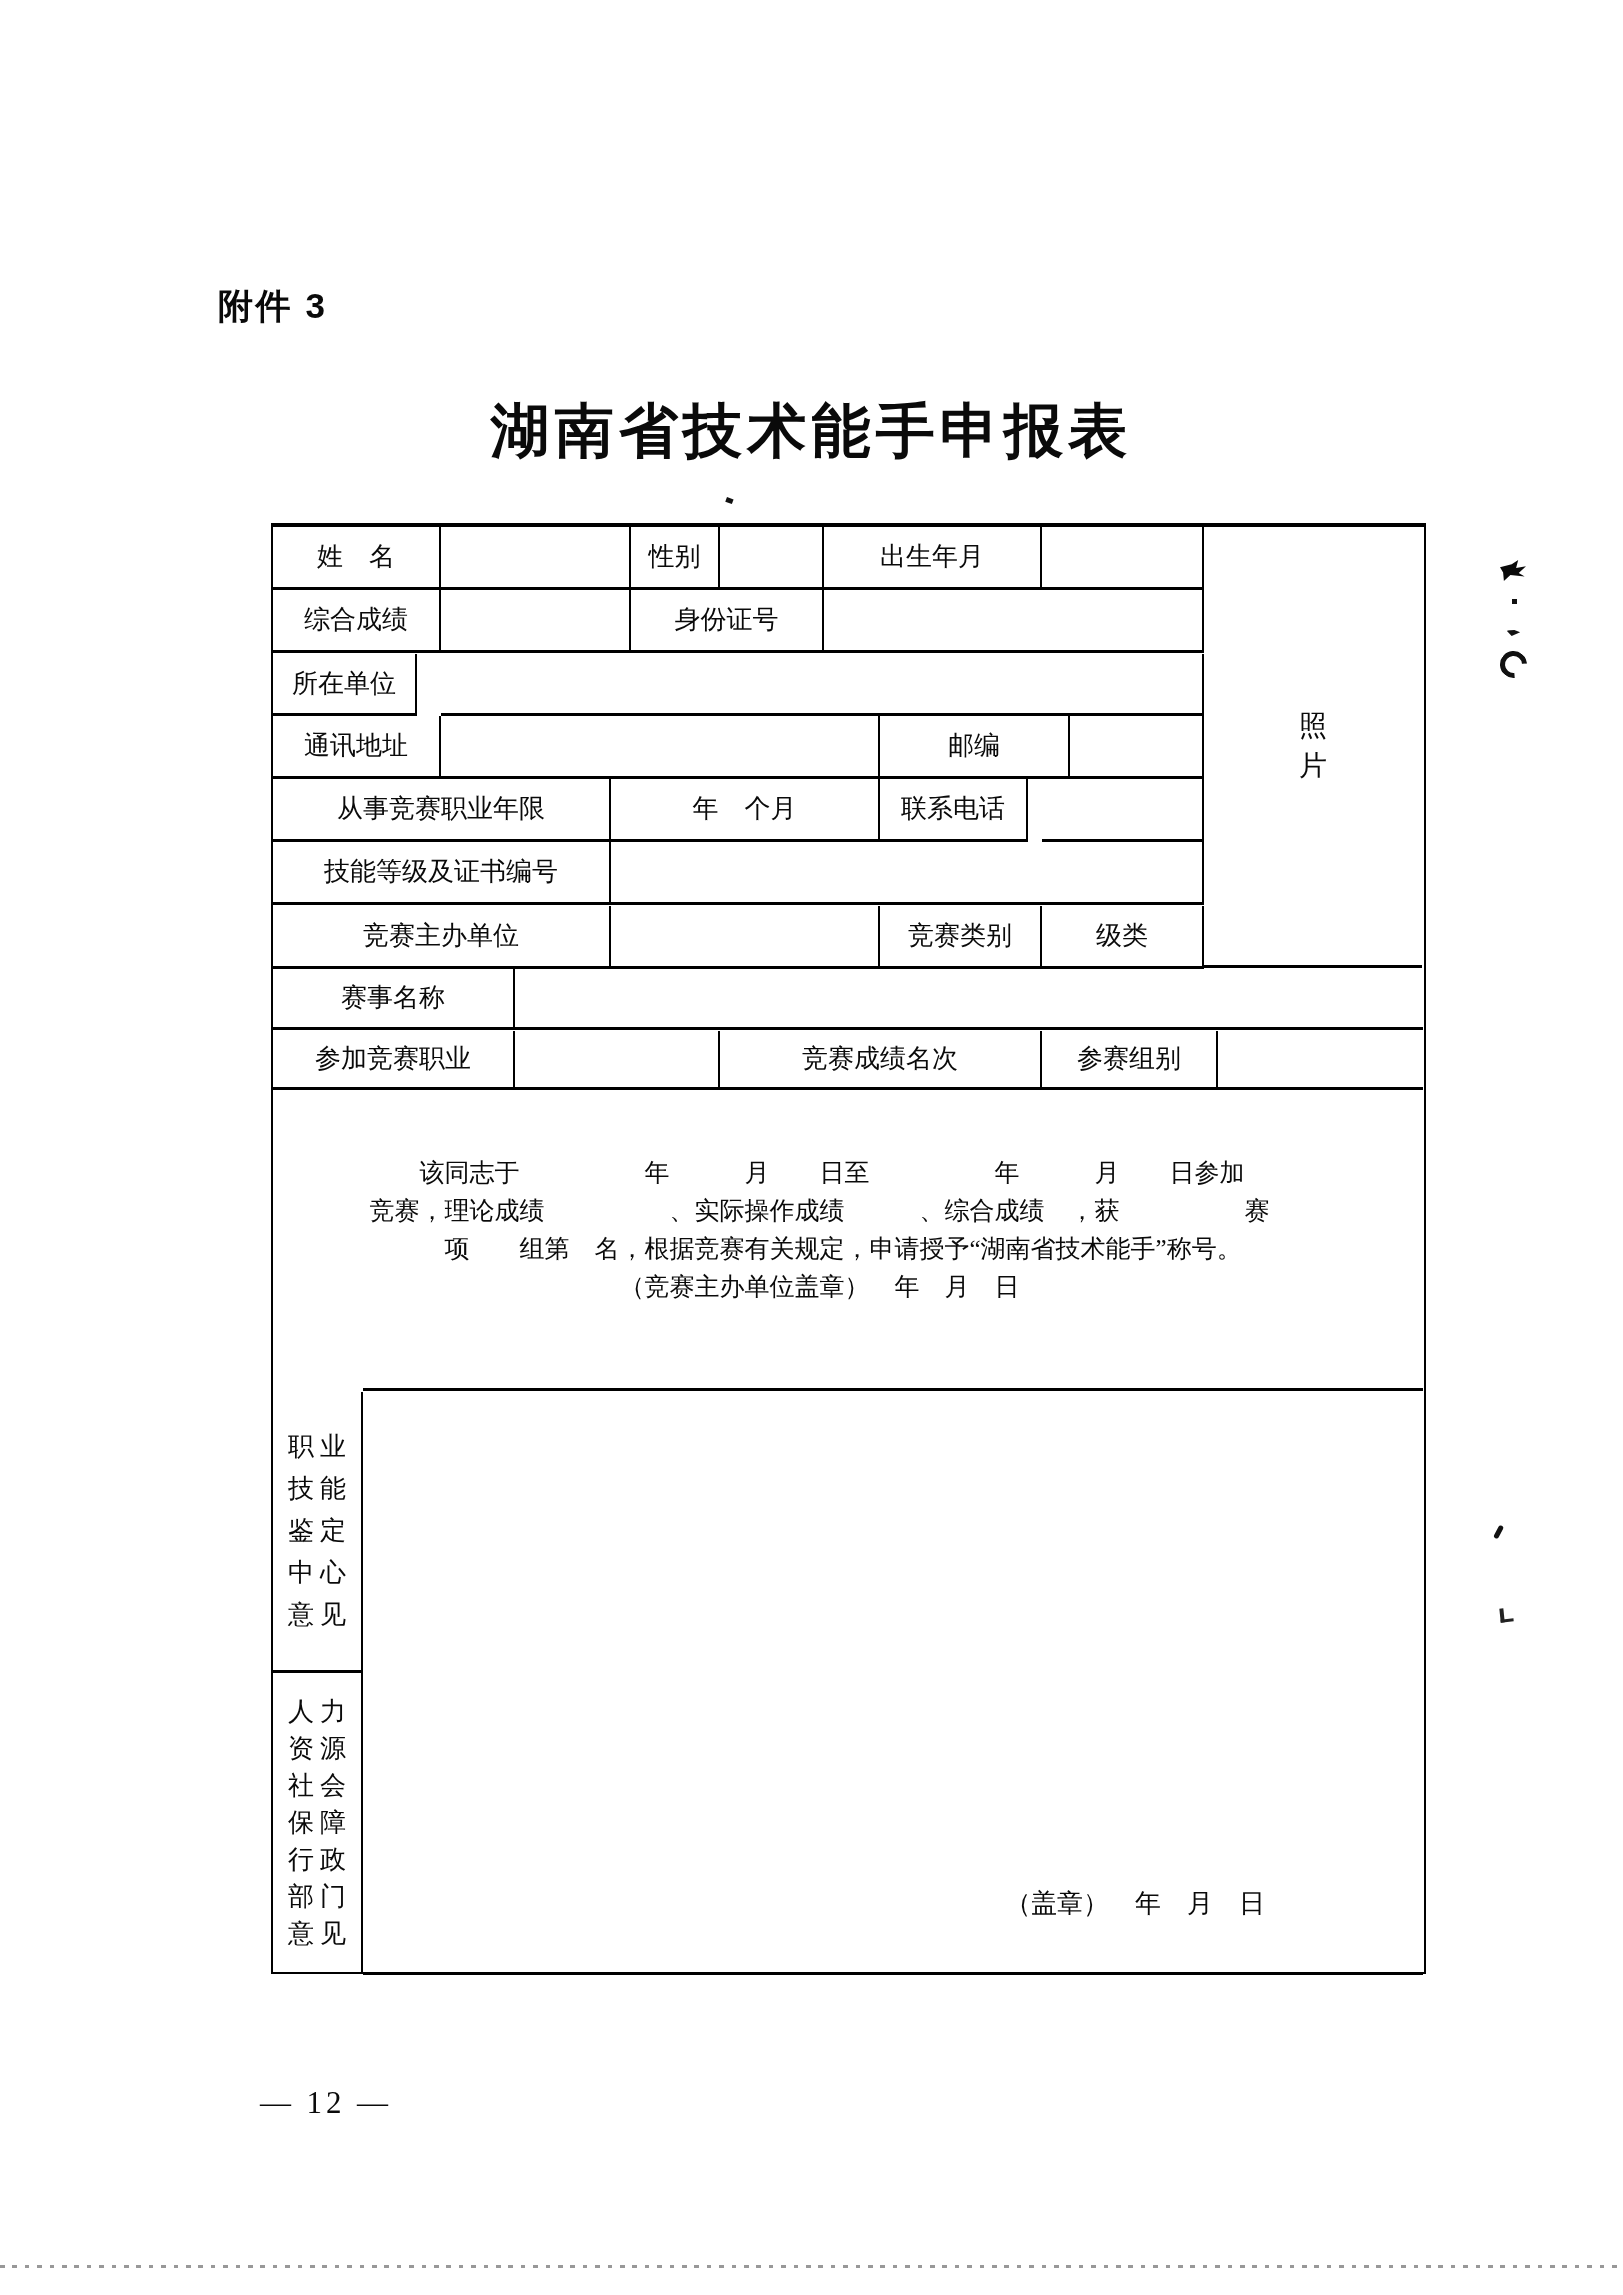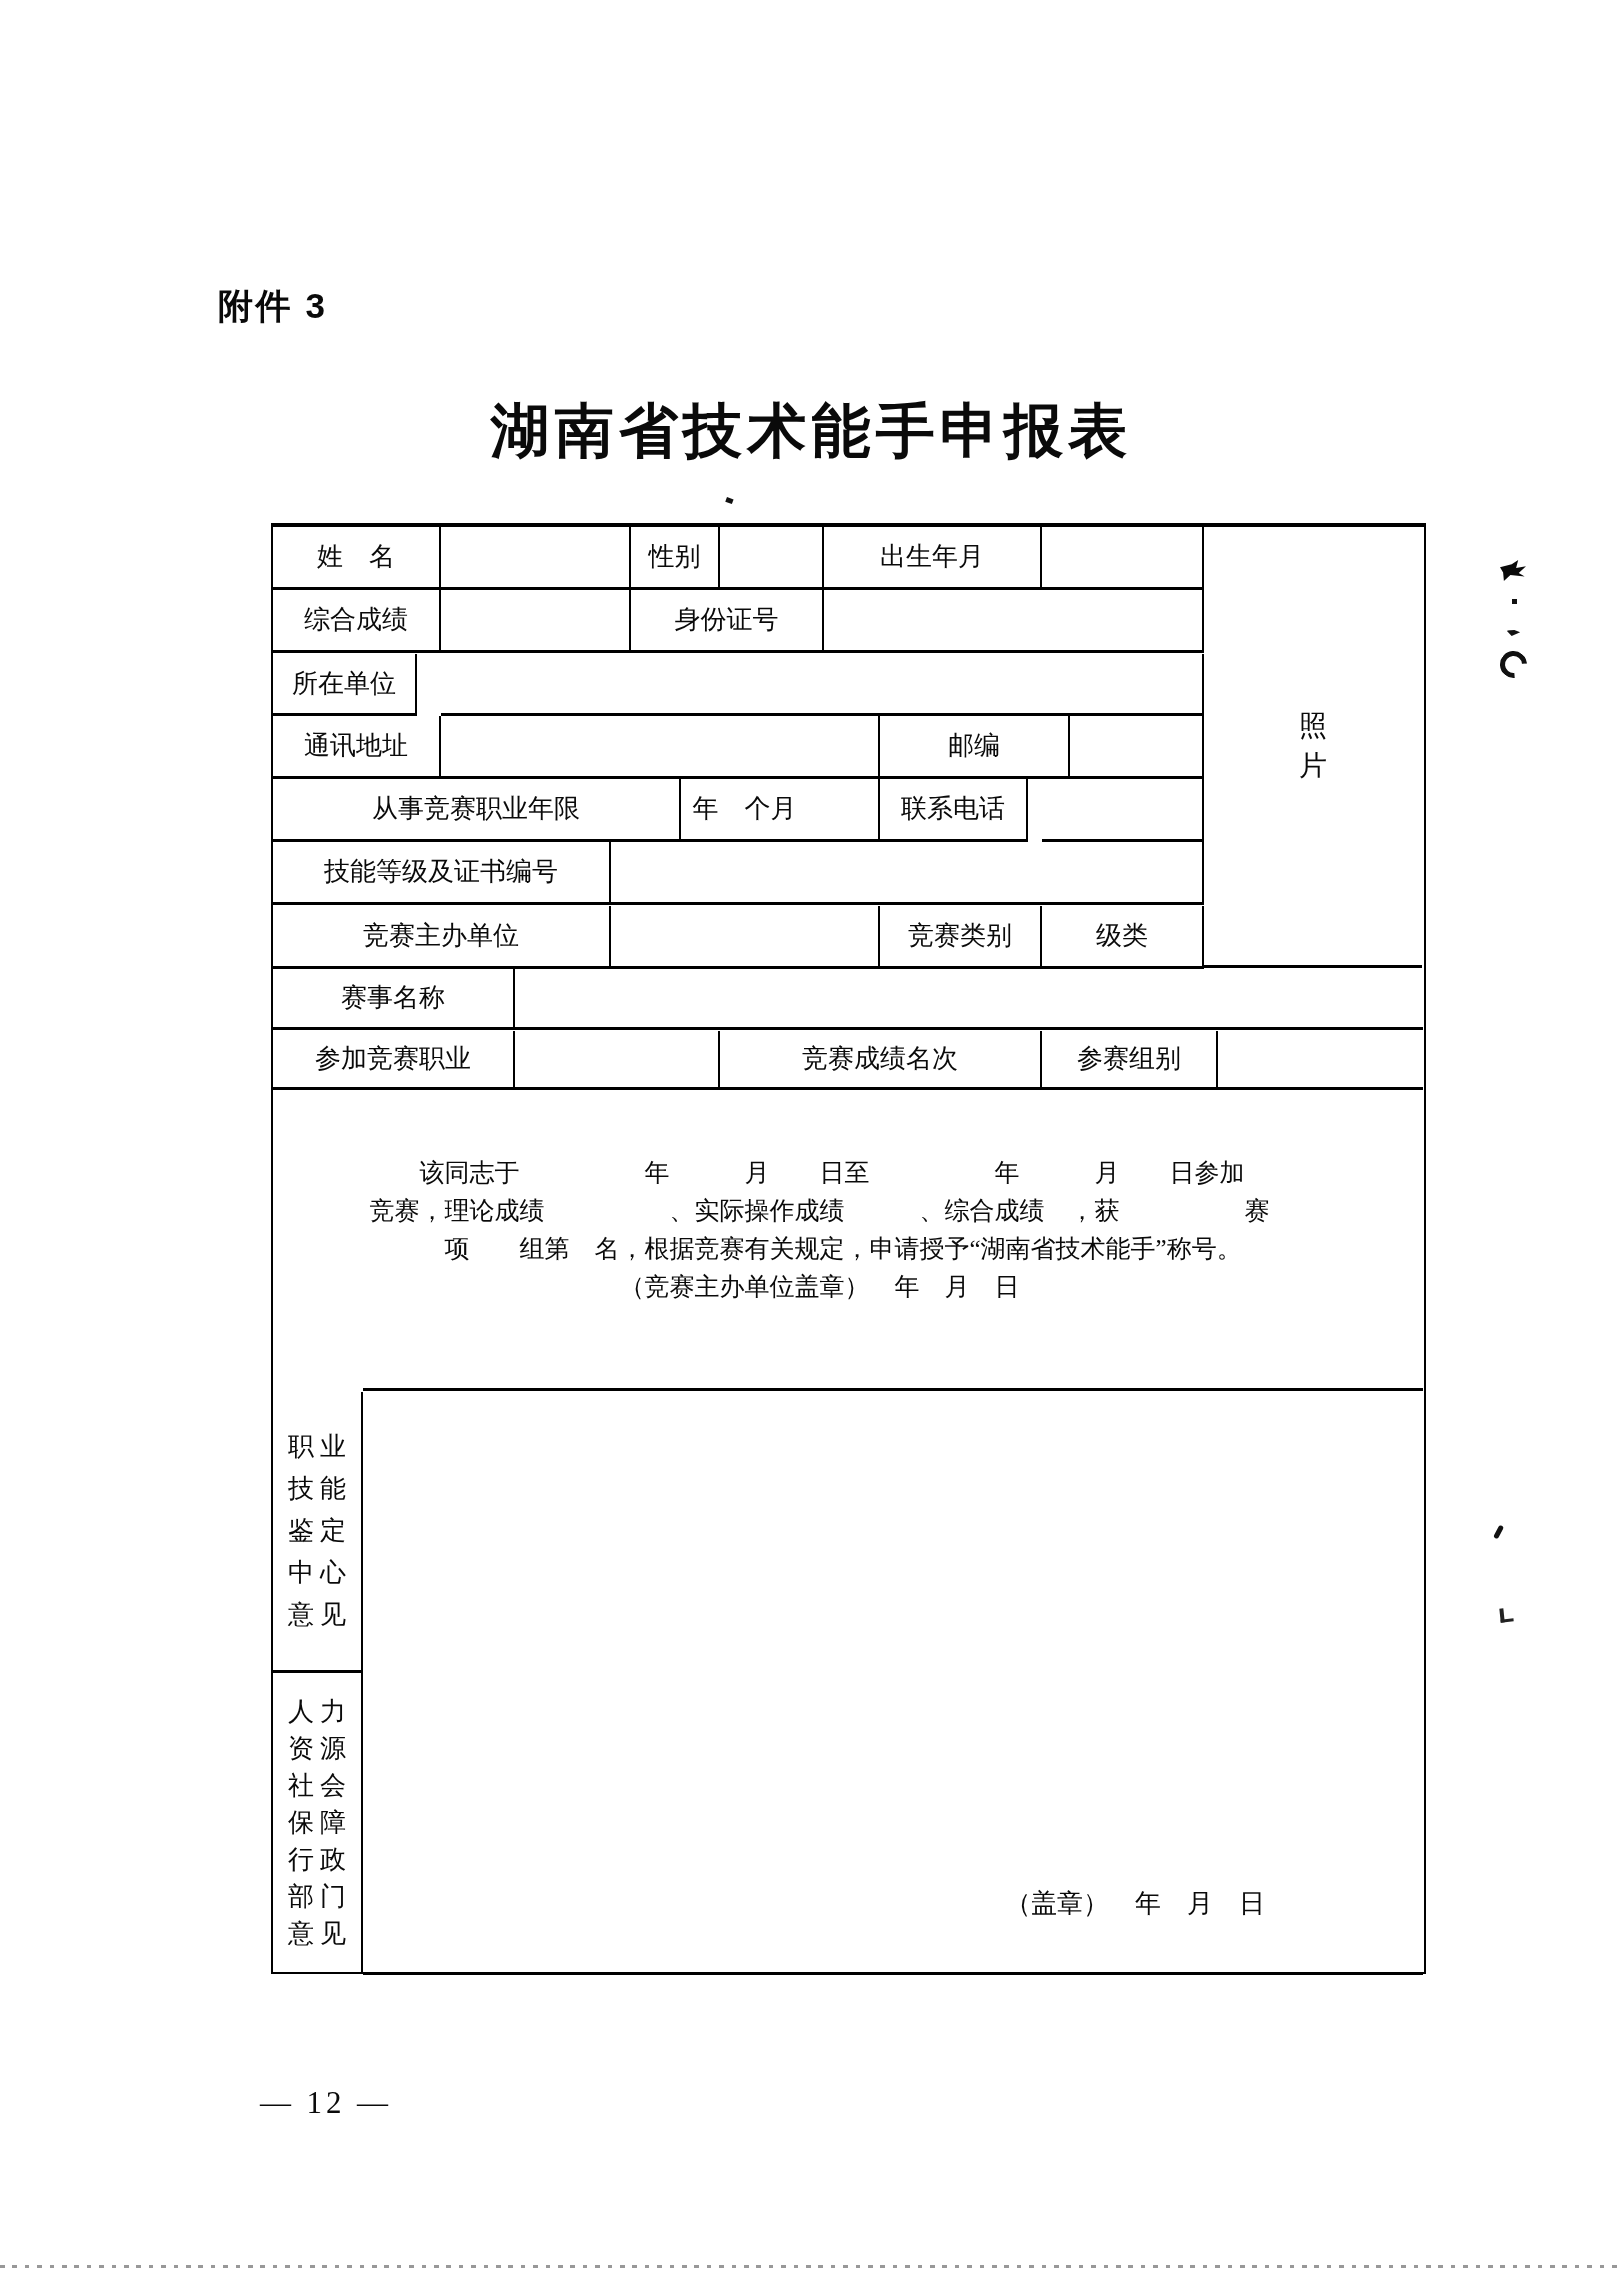--- a/index.html
+++ b/index.html
@@ -88,21 +88,21 @@
       <div class="c" style="left:551px;top:63px;width:380px;height:63px"></div>
 
       <div class="c" style="left:0;top:127px;width:144px;height:62px"><span>所在单位</span></div>
       <div class="c" style="left:168px;top:127px;width:763px;height:62px"></div>
 
       <div class="c" style="left:0;top:189px;width:168px;height:63px"><span>通讯地址</span></div>
       <div class="c" style="left:168px;top:189px;width:439px;height:63px"></div>
       <div class="c" style="left:607px;top:189px;width:190px;height:63px"><span>邮编</span></div>
       <div class="c" style="left:769px;top:189px;width:162px;height:63px"></div>
 
-      <div class="c" style="left:0;top:252px;width:408px;height:63px"><span>从事竞赛职业年限</span></div>
+      <div class="c" style="left:0;top:252px;width:338px;height:63px"><span>从事竞赛职业年限</span></div>
       <div class="c" style="left:338px;top:252px;width:269px;height:63px"><span>年　个月</span></div>
       <div class="c" style="left:607px;top:252px;width:148px;height:63px"><span>联系电话</span></div>
       <div class="c" style="left:769px;top:252px;width:162px;height:63px"></div>
 
       <div class="c" style="left:0;top:315px;width:338px;height:63px"><span>技能等级及证书编号</span></div>
       <div class="c" style="left:338px;top:315px;width:593px;height:63px"></div>
 
       <div class="c" style="left:0;top:379px;width:338px;height:63px"><span>竞赛主办单位</span></div>
       <div class="c" style="left:338px;top:379px;width:269px;height:63px"></div>
       <div class="c" style="left:607px;top:379px;width:162px;height:63px"><span>竞赛类别</span></div>

